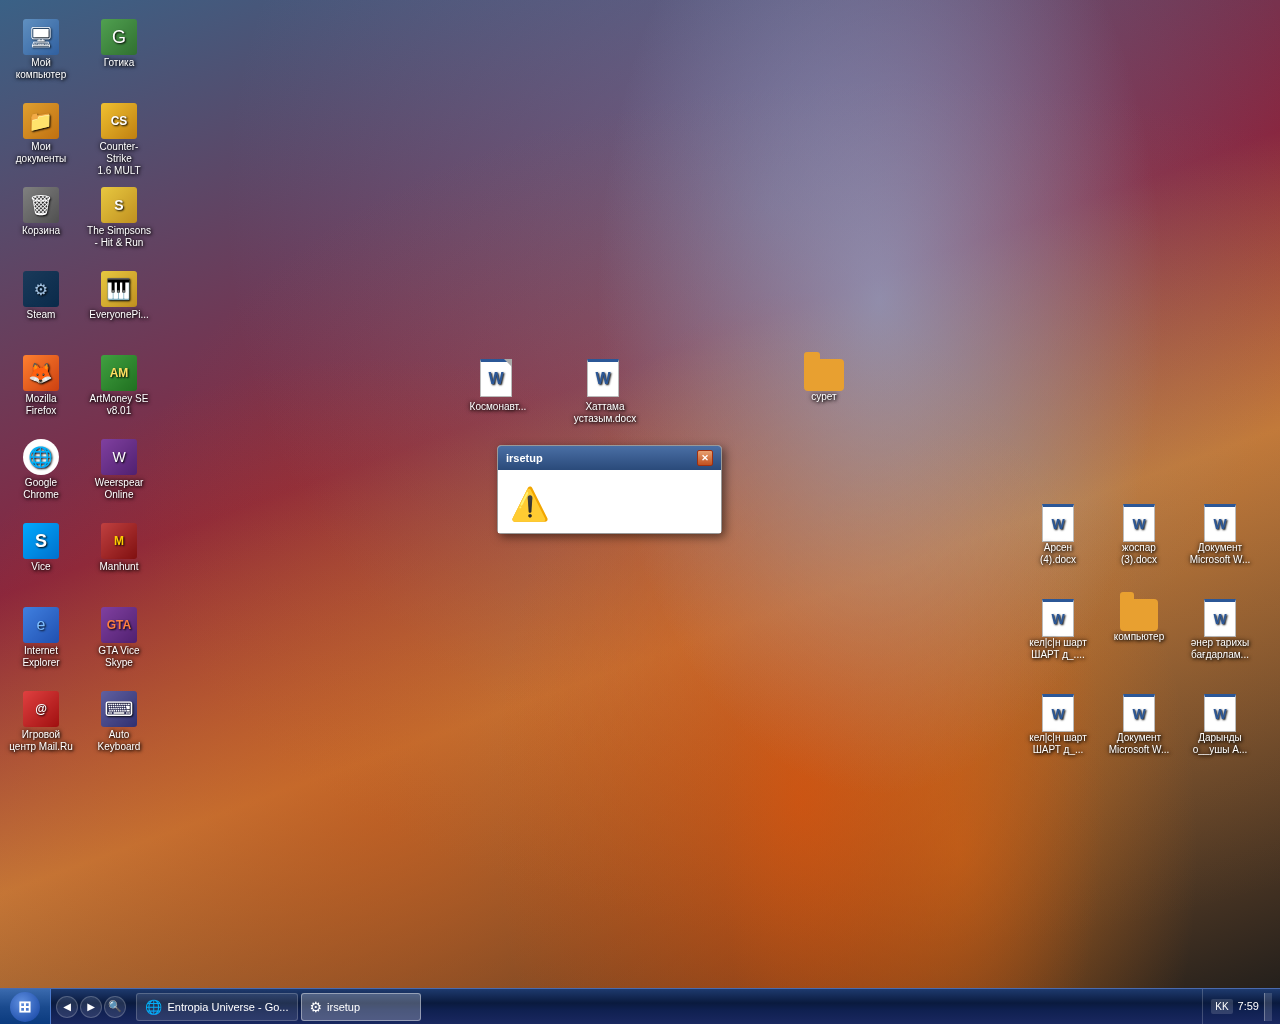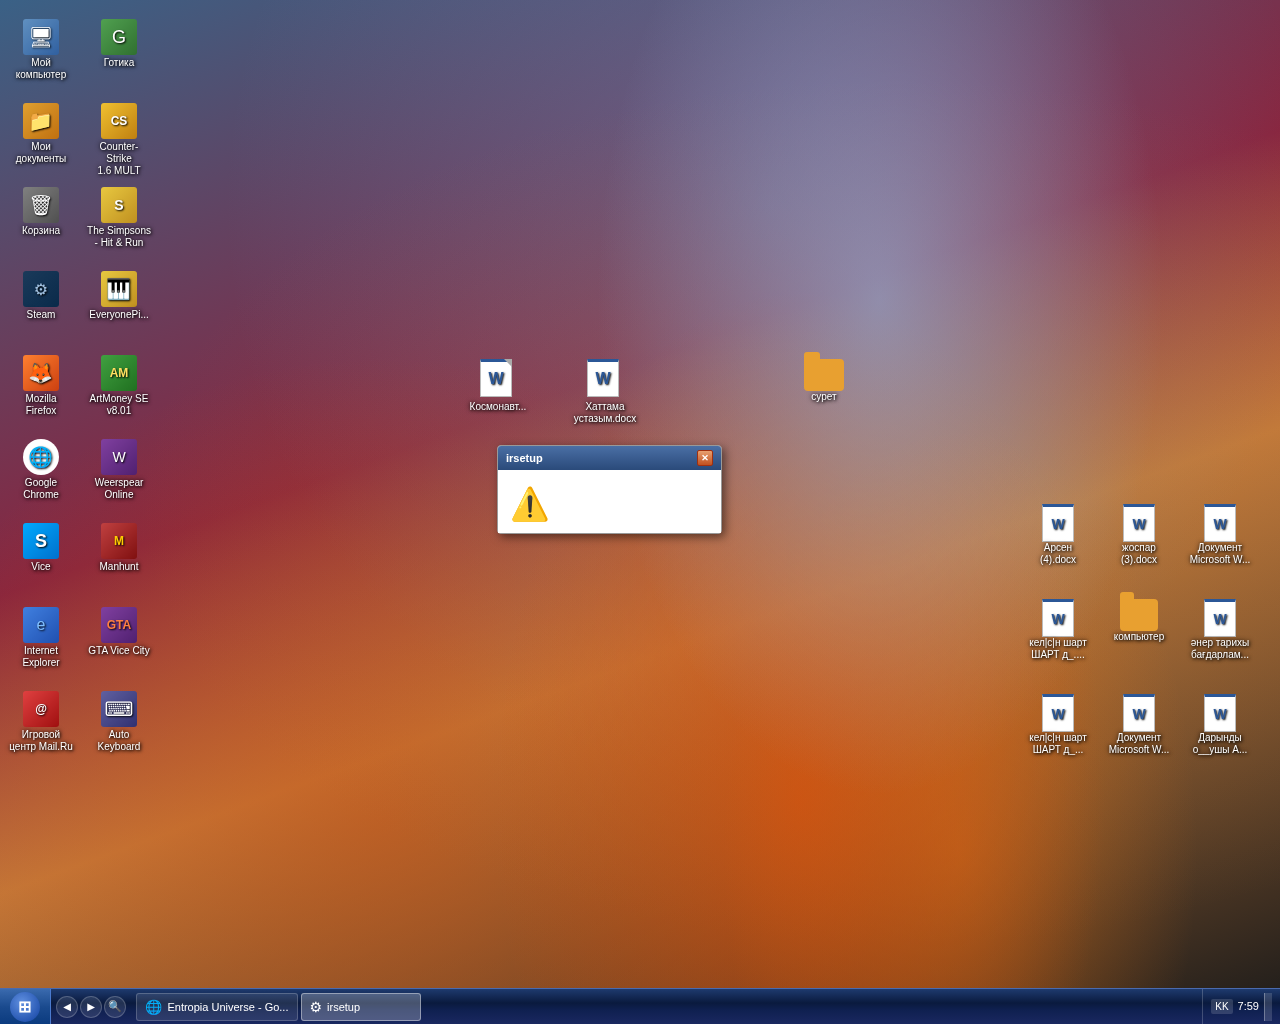--- a/index.html
+++ b/index.html
@@ -363,21 +363,21 @@
       <div class="icon-img icon-red" style="font-size:12px;font-weight:bold;color:#ffcc00;">M</div>
       <div class="icon-label">Manhunt</div>
     </div>
 
     <div class="desktop-icon">
       <div class="icon-img icon-ie" style="font-size:16px;color:#80c0ff;">e</div>
       <div class="icon-label">Internet<br>Explorer</div>
     </div>
     <div class="desktop-icon">
       <div class="icon-img icon-purple" style="font-size:12px;color:#ff8040;font-weight:bold;">GTA</div>
-      <div class="icon-label">GTA Vice City</div>
+      <div class="icon-label">GTA Vice Skype</div>
     </div>
 
     <div class="desktop-icon">
       <div class="icon-img icon-mail" style="font-size:12px;color:white;font-weight:bold;">@</div>
       <div class="icon-label">Игровой<br>центр Mail.Ru</div>
     </div>
     <div class="desktop-icon">
       <div class="icon-img icon-kbd">⌨</div>
       <div class="icon-label">Auto<br>Keyboard</div>
     </div>

